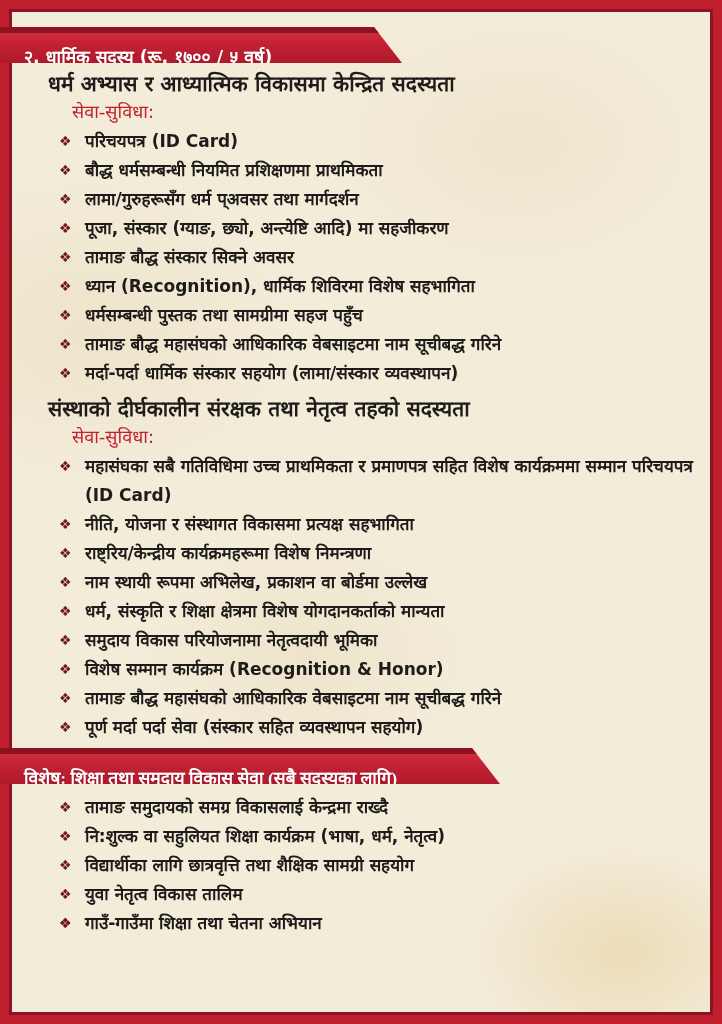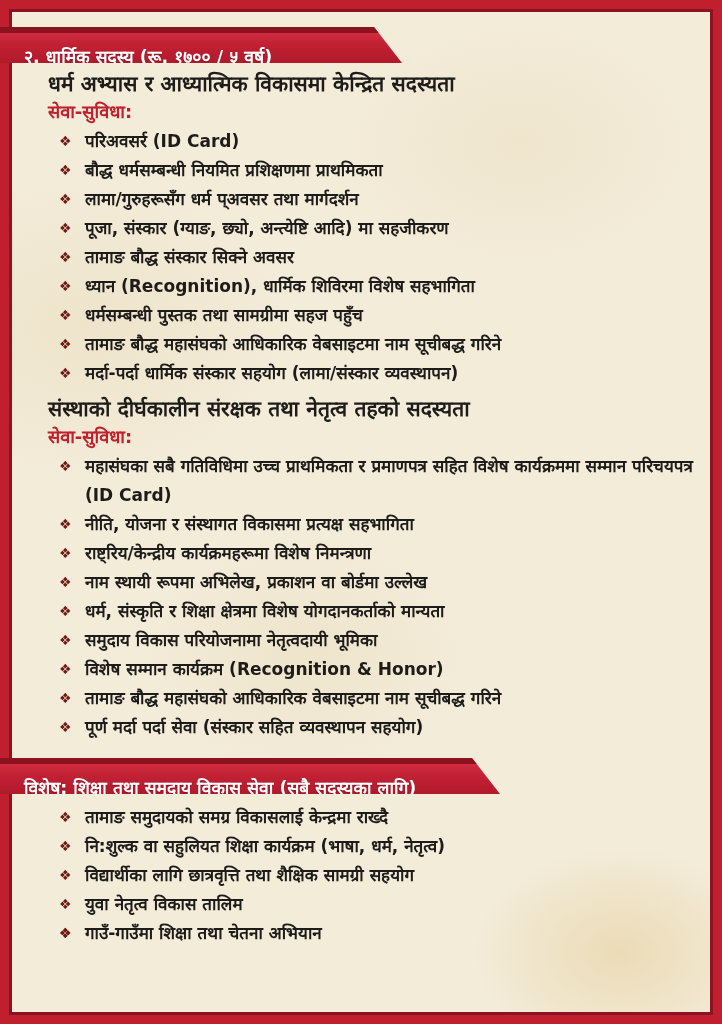--- a/index.html
+++ b/index.html
@@ -29,28 +29,28 @@
   .banner::before{
     content:"";position:absolute;top:0;left:0;right:0;height:6px;
     background:#8c1220;
   }
   .banner-text{
     color:#ffffff;font-weight:bold;font-size:17.5px;white-space:nowrap;
     text-shadow:0 1px 1px rgba(90,5,15,.45);
   }
   .banner.s0{width:402px;margin-top:27px;}
   .banner.s1{width:394px;margin-top:8px;}
-  .banner.s2{width:500px;margin-top:16px;}
+  .banner.s2{width:500px;margin-top:6px;font-family:Liberation Serif, serif;}
   .intro{
     margin:7px 20px 0 48px;
     font-size:21px;font-weight:bold;color:#1e1c1a;line-height:28px;
   }
   .subhead{
-    margin:0 20px 0 48px;
-    font-size:18px;font-weight:bold;color:#c0202e;line-height:28px;
+    margin:0 20px 0 72px;
+    font-size:18px;font-weight:normal;color:#c0202e;line-height:28px;
   }
   ul.benefits{list-style:none;margin:0;padding:1px 0 0 0;}
   ul.benefits.tight{padding-top:9px;}
   li.benefit{
     position:relative;
     padding:0 10px 0 85px;
     font-size:17px;font-weight:bold;color:#1e1c1a;
     line-height:29px;
   }
   li.benefit .bullet{
@@ -63,21 +63,21 @@
 
 <div class="page">
 
   <section>
     <div class="banner s0">
       <span class="banner-text">२. धार्मिक सदस्य (रू. १७०० / ५ वर्ष)</span>
     </div>
     <p class="intro">धर्म अभ्यास र आध्यात्मिक विकासमा केन्द्रित सदस्यता</p>
     <p class="subhead">सेवा-सुविधा:</p>
     <ul class="benefits">
-        <li class="benefit"><span class="bullet">❖</span><span>परिअवसर्र (ID Card)</span></li>
+        <li class="benefit"><span class="bullet">❖</span><span>परिचयपत्र (ID Card)</span></li>
         <li class="benefit"><span class="bullet">❖</span><span>बौद्ध धर्मसम्बन्धी नियमित प्रशिक्षणमा प्राथमिकता</span></li>
         <li class="benefit"><span class="bullet">❖</span><span>लामा/गुरुहरूसँग धर्म प्अवसर तथा मार्गदर्शन</span></li>
         <li class="benefit"><span class="bullet">❖</span><span>पूजा, संस्कार (ग्याङ, छ्यो, अन्त्येष्टि आदि) मा सहजीकरण</span></li>
         <li class="benefit"><span class="bullet">❖</span><span>तामाङ बौद्ध संस्कार सिक्ने अवसर</span></li>
         <li class="benefit"><span class="bullet">❖</span><span>ध्यान (Recognition), धार्मिक शिविरमा विशेष सहभागिता</span></li>
         <li class="benefit"><span class="bullet">❖</span><span>धर्मसम्बन्धी पुस्तक तथा सामग्रीमा सहज पहुँच</span></li>
         <li class="benefit"><span class="bullet">❖</span><span>तामाङ बौद्ध महासंघको आधिकारिक वेबसाइटमा नाम सूचीबद्ध गरिने</span></li>
         <li class="benefit"><span class="bullet">❖</span><span>मर्दा-पर्दा धार्मिक संस्कार सहयोग (लामा/संस्कार व्यवस्थापन)</span></li>
       </ul>
   </section>

